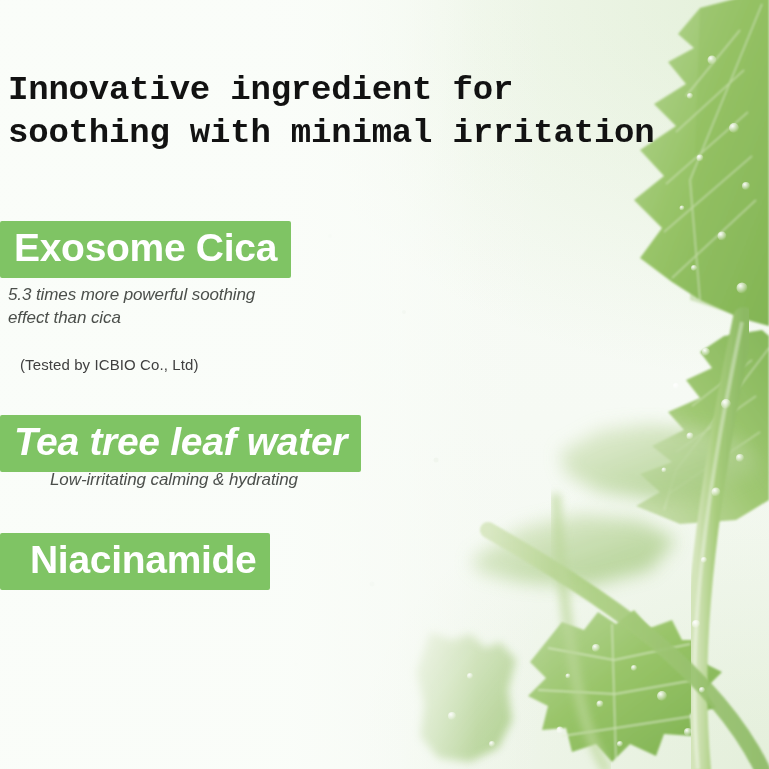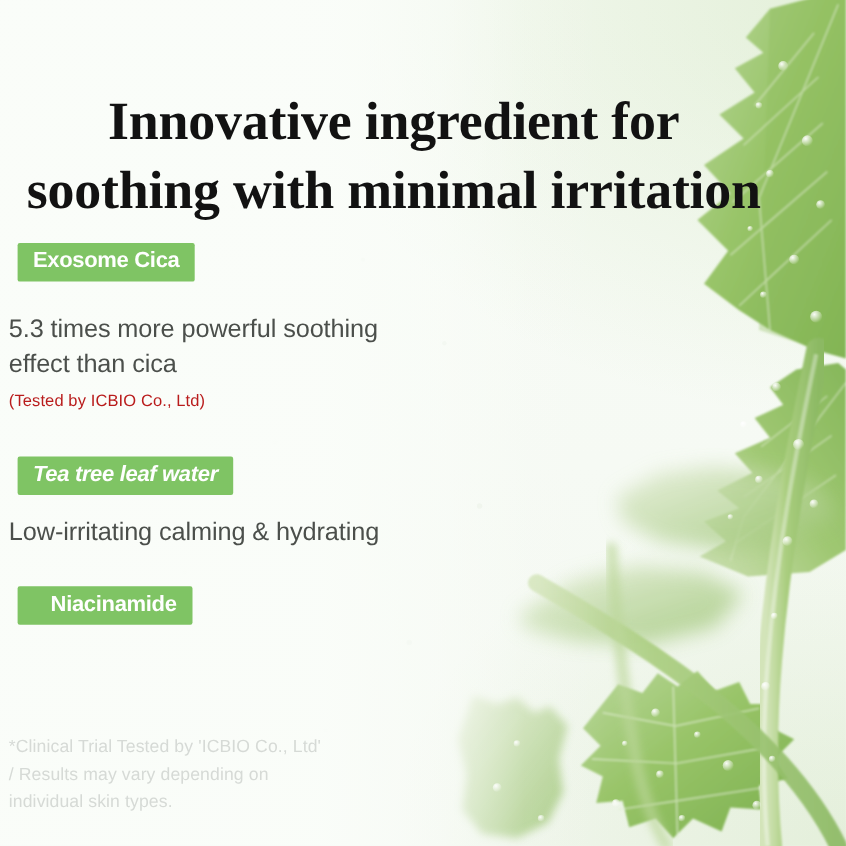--- a/index.html
+++ b/index.html
@@ -44,67 +44,67 @@
         rgba(250,253,249,0.10) 62%,
         rgba(250,253,249,0.00) 72%);
   }
 
   
   .headline {
     position: absolute;
     left: 8px;
     top: 46px;
     width: 700px;
-    font-family: Liberation Serif, serif;
-    font-size: 49px;
+    font-family: Liberation Mono, monospace;
+    font-size: 34px;
     line-height: 1.28;
     letter-spacing: -0.2px;
     color: #121212;
     white-space: pre-line;
-    text-align: center;
   }
 
   .badge {
     position: absolute;
-    left: 16px;
+    left: 0;
     display: flex;
     align-items: center;
     box-sizing: border-box;
     padding: 5px 14px 7px 14px;
     background: #7fc464;
     border-radius: 2px;
     color: #ffffff;
-    font-size: 20px;
+    font-size: 39px;
     font-weight: bold;
     letter-spacing: -0.3px;
     line-height: 1.15;
     white-space: nowrap;
   }
   #badge-exosome      { top: 221px; }
   #badge-teatree      { top: 415px; font-style: italic; }
   #badge-niacinamide  { top: 533px; padding-left: 30px; }
 
   .body-copy {
     position: absolute;
     left: 8px;
     color: #4b4f4b;
-    font-size: 23px;
+    font-size: 17px;
     line-height: 1.38;
     white-space: pre-line;
     letter-spacing: -0.1px;
+    font-style: italic;
   }
   #copy-exosome     { top: 283px; width: 470px; }
-  #copy-teatree     { top: 468px; width: 470px; }
+  #copy-teatree     { top: 468px; width: 470px; margin-left: 42px; }
   #copy-niacinamide { top: 586px; width: 470px; }
 
   .note {
     position: absolute;
-    left: 8px;
+    left: 20px;
     top: 355px;
-    color: #b91c1c;
+    color: #404040;
     font-size: 15px;
     line-height: 1.3;
     letter-spacing: 0.1px;
   }
 
   .disclaimer {
     position: absolute;
     left: 8px;
     top: 668px;
     width: 420px;
@@ -278,17 +278,14 @@
   <div class="badge" id="badge-exosome">Exosome Cica</div>
   <div class="body-copy" id="copy-exosome">5.3 times more powerful soothing
 effect than cica</div>
   <div class="note">(Tested by ICBIO Co., Ltd)</div>
 
   <div class="badge" id="badge-teatree">Tea tree leaf water</div>
   <div class="body-copy" id="copy-teatree">Low-irritating calming &amp; hydrating</div>
 
   <div class="badge" id="badge-niacinamide">Niacinamide</div>
 
-  <div class="disclaimer">*Clinical Trial Tested by 'ICBIO Co., Ltd'
-/ Results may vary depending on
-individual skin types.</div>
 
 </div>
 
 </body></html>

